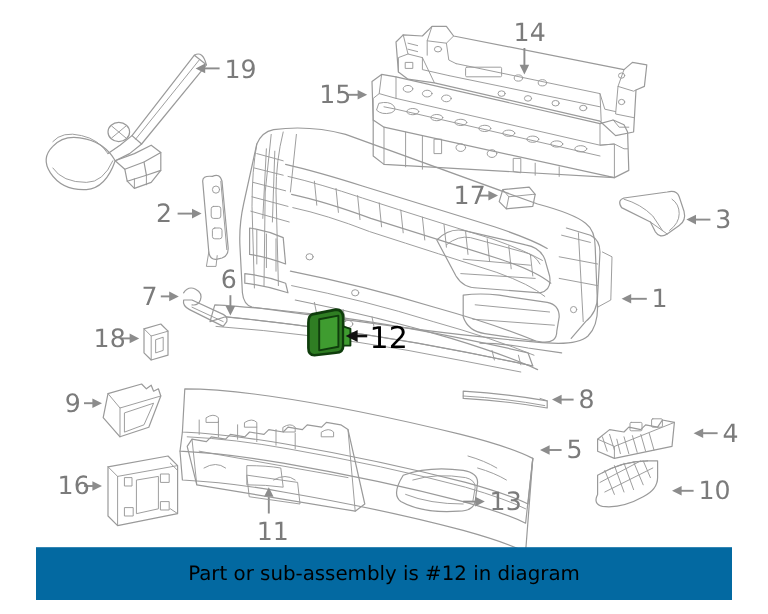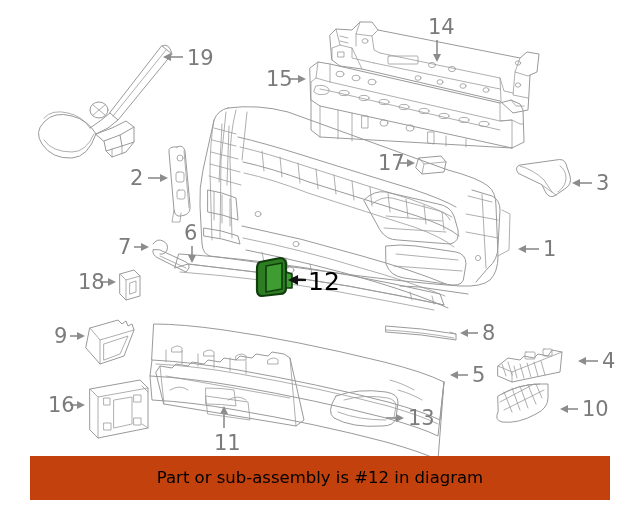--- a/index.html
+++ b/index.html
@@ -11,21 +11,21 @@
   .thin{stroke-width:0.8;}
   .lead{stroke:#8c8c8c;stroke-width:1.6;fill:none;stroke-linecap:butt;}
   .leadhead{fill:#8c8c8c;stroke:none;}
   .lead-dark{stroke:#111111;stroke-width:2.2;fill:none;}
   .leadhead-dark{fill:#111111;stroke:none;}
   .num{font-family:"DejaVu Sans","Liberation Sans",sans-serif;font-size:21px;fill:#7b7b7b;}
   .num-hl{font-family:"DejaVu Sans","Liberation Sans",sans-serif;font-size:25px;fill:#000000;}
   .hl-fill{fill:#2f7d23;stroke:#0f3d0c;stroke-width:2.2;stroke-linejoin:round;}
   .hl-fill2{fill:#3f9c30;stroke:#0f3d0c;stroke-width:1.6;stroke-linejoin:round;}
   #notice-banner{position:absolute;left:30px;top:456px;width:580px;height:44px;
-      background:#c2410c;display:flex;flex-direction:column;align-items:center;
+      background:#0369a1;display:flex;flex-direction:column;align-items:center;
       justify-content:center;box-sizing:border-box;}
   #notice-banner div{font-size:16.5px;color:#000000;line-height:20px;white-space:nowrap;
       font-family:"DejaVu Sans","Liberation Sans",sans-serif;}
 </style>
 </head>
 <body>
 
 <div id="diagram-root">
 
 <svg id="parts-svg" viewBox="0 0 640 512">

